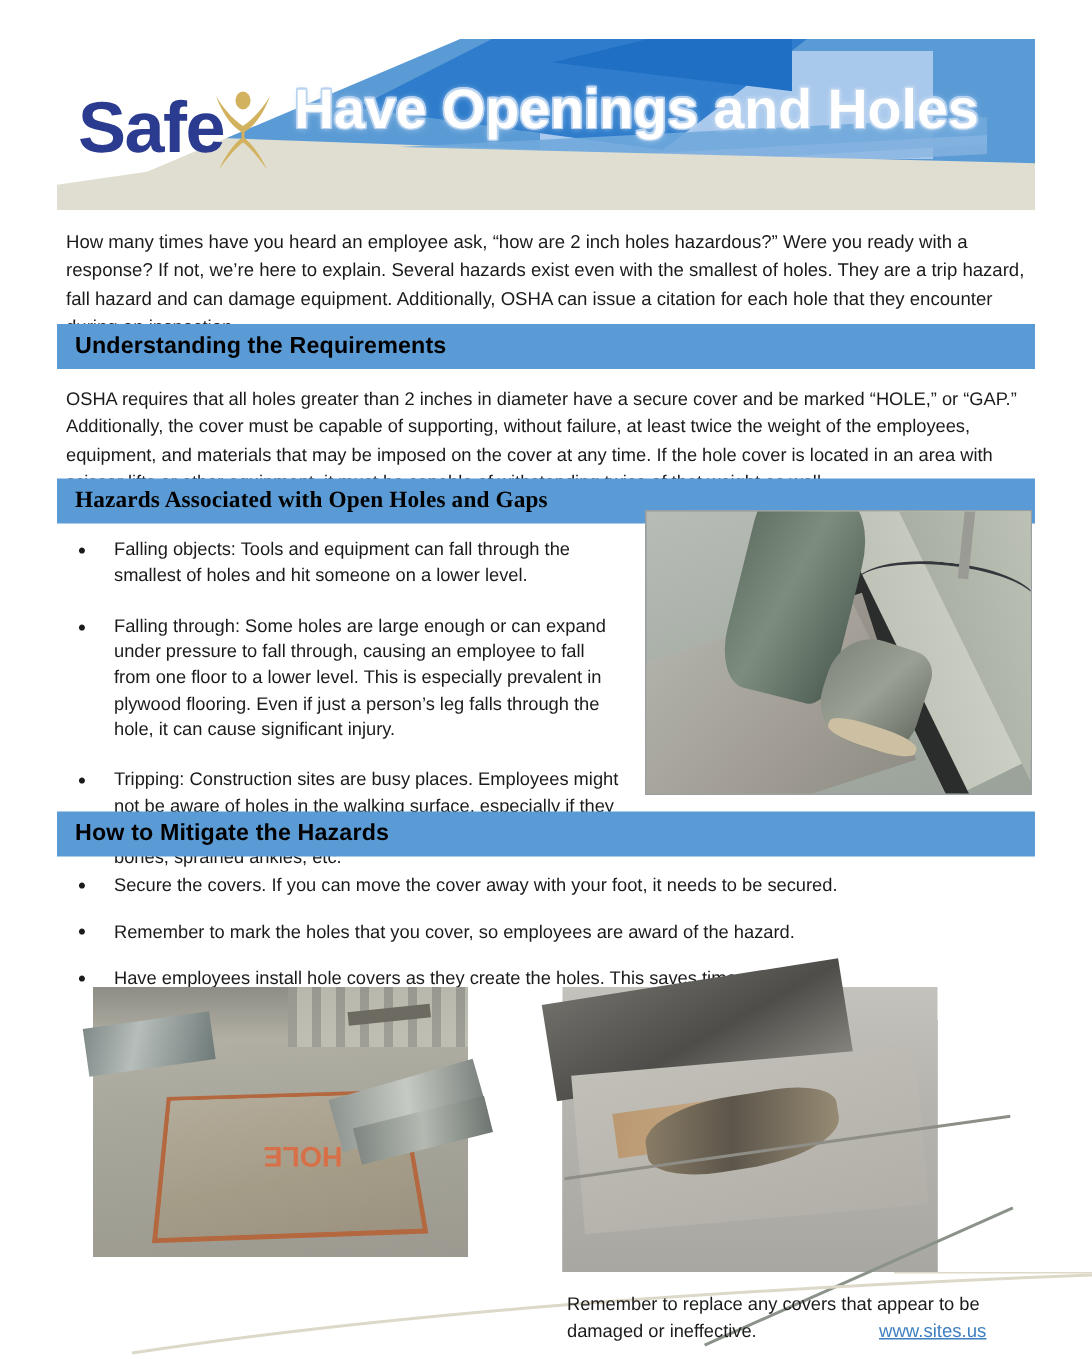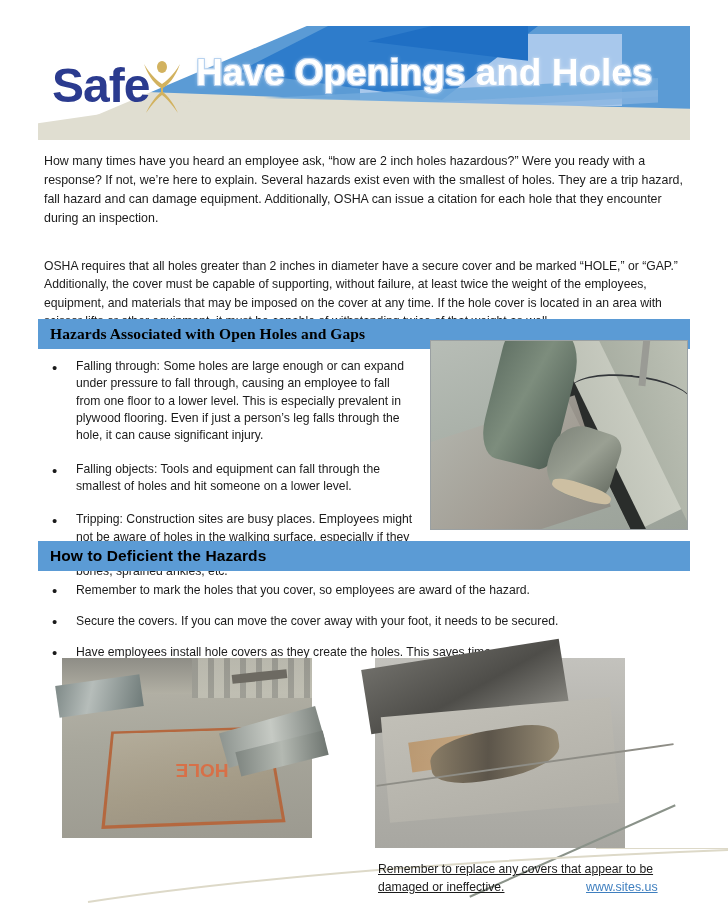--- a/index.html
+++ b/index.html
@@ -276,21 +276,20 @@
 
   
   .footer-note {
     position: absolute;
     left: 378px;
     top: 860px;
     width: 300px;
     font-size: 12.2px;
     line-height: 1.48;
     color: #1b1b1b;
-    text-decoration: underline;
   }
   .footer-url {
     position: absolute;
     left: 586px;
     top: 880px;
     font-size: 12.4px;
     color: #3f7fbf;
   }
   .footer-swoosh {
     position: absolute;
@@ -502,51 +501,54 @@
           <path d="M3 6 C10 18 18 24 21 26 C24 24 32 18 39 6 C34 20 27 27 22 30 L22 34 C27 38 33 46 37 55 C30 45 24 39 21 37 C18 39 12 45 5 55 C9 46 15 38 20 34 L20 30 C15 27 8 20 3 6 Z" fill="#d2b25f"></path>
         </svg>
       </span>
     </div>
 
     <div class="hdr-title">Have Openings and Holes</div>
   </div>
 
   <div class="intro">How many times have you heard an employee ask, “how are 2 inch holes hazardous?” Were you ready with a response? If not, we’re here to explain. Several hazards exist even with the smallest of holes. They are a trip hazard, fall hazard and can damage equipment. Additionally, OSHA can issue a citation for each hole that they encounter during an inspection.</div>
 
+  <div class="bar" id="bar-understanding">
+    <span class="bar-label">Understanding the Requirements</span>
+  </div>
   <div class="para-understanding">OSHA requires that all holes greater than 2 inches in diameter have a secure cover and be marked “HOLE,” or “GAP.” Additionally, the cover must be capable of supporting, without failure, at least twice the weight of the employees, equipment, and materials that may be imposed on the cover at any time. If the hole cover is located in an area with scissor lifts or other equipment, it must be capable of withstanding twice of that weight as well.</div>
 
   <div class="bar" id="bar-hazards">
     <span class="bar-label">Hazards Associated with Open Holes and Gaps</span>
   </div>
   <ul class="hazard-list">
+    <li>Falling objects: Tools and equipment can fall through the smallest of holes and hit someone on a lower level.</li>
     <li>Falling through: Some holes are large enough or can expand under pressure to fall through, causing an employee to fall from one floor to a lower level. This is especially prevalent in plywood flooring. Even if just a person’s leg falls through the hole, it can cause significant injury.</li>
-    <li>Falling objects: Tools and equipment can fall through the smallest of holes and hit someone on a lower level.</li>
     <li>Tripping: Construction sites are busy places. Employees might not be aware of holes in the walking surface, especially if they are handling materials. Tripping on a hole may cause broken bones, sprained ankles, etc.</li>
   </ul>
 
   <div class="hazard-photo">
     <div class="ph boot-bg">
       <div class="boot-plankA"></div>
       <div class="boot-gap"></div>
       <div class="boot-plankB"></div>
       <div class="boot-floor"></div>
       <div class="boot-wire"></div>
       <div class="boot-rebar"></div>
       <div class="boot-leg"></div>
       <div class="boot-shoe"></div>
       <div class="boot-sole"></div>
     </div>
   </div>
 
   <div class="bar" id="bar-mitigate">
-    <span class="bar-label">How to Deficient the Hazards</span>
+    <span class="bar-label">How to Mitigate the Hazards</span>
   </div>
   <ul class="mitigate-list">
+    <li>Secure the covers. If you can move the cover away with your foot, it needs to be secured.</li>
     <li>Remember to mark the holes that you cover, so employees are award of the hazard.</li>
-    <li>Secure the covers. If you can move the cover away with your foot, it needs to be secured.</li>
     <li>Have employees install hole covers as they create the holes. This saves time and effort.</li>
   </ul>
 
   <div class="fig" id="fig-adequate">
     <div class="fig-caption">Adequate Hole Cover</div>
     <div class="fig-img">
       <div class="ph cov-bg">
         <div class="cov-wall"></div>
         <div class="cov-studs"></div>
         <div class="cov-broom"></div>

